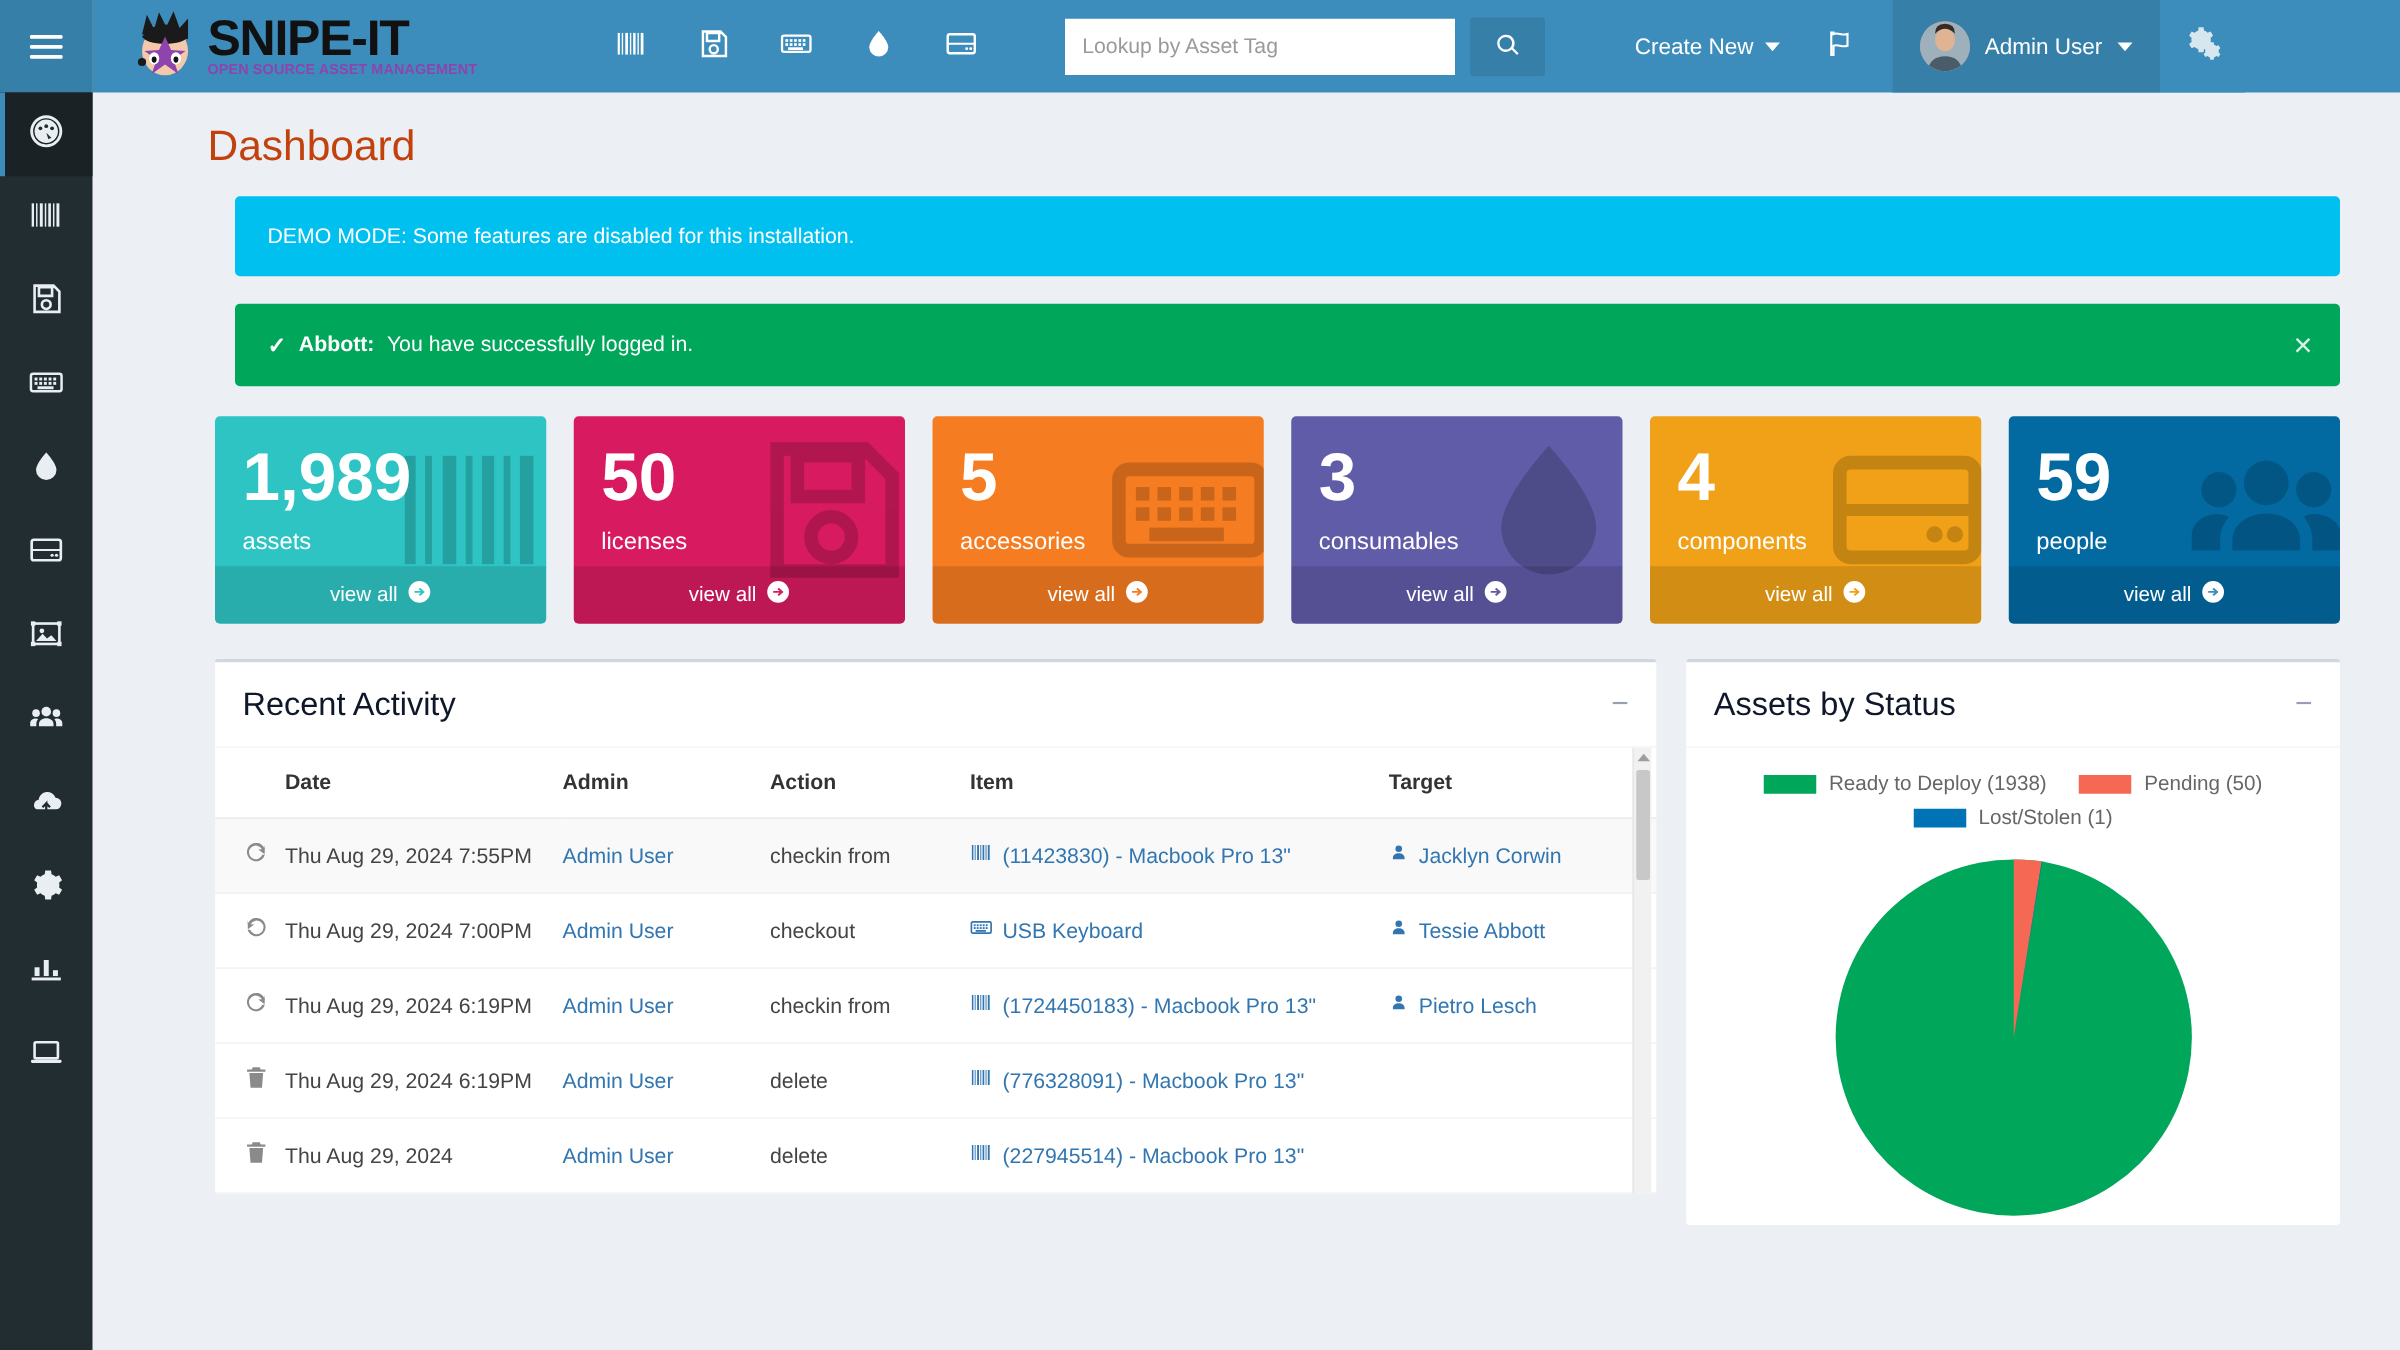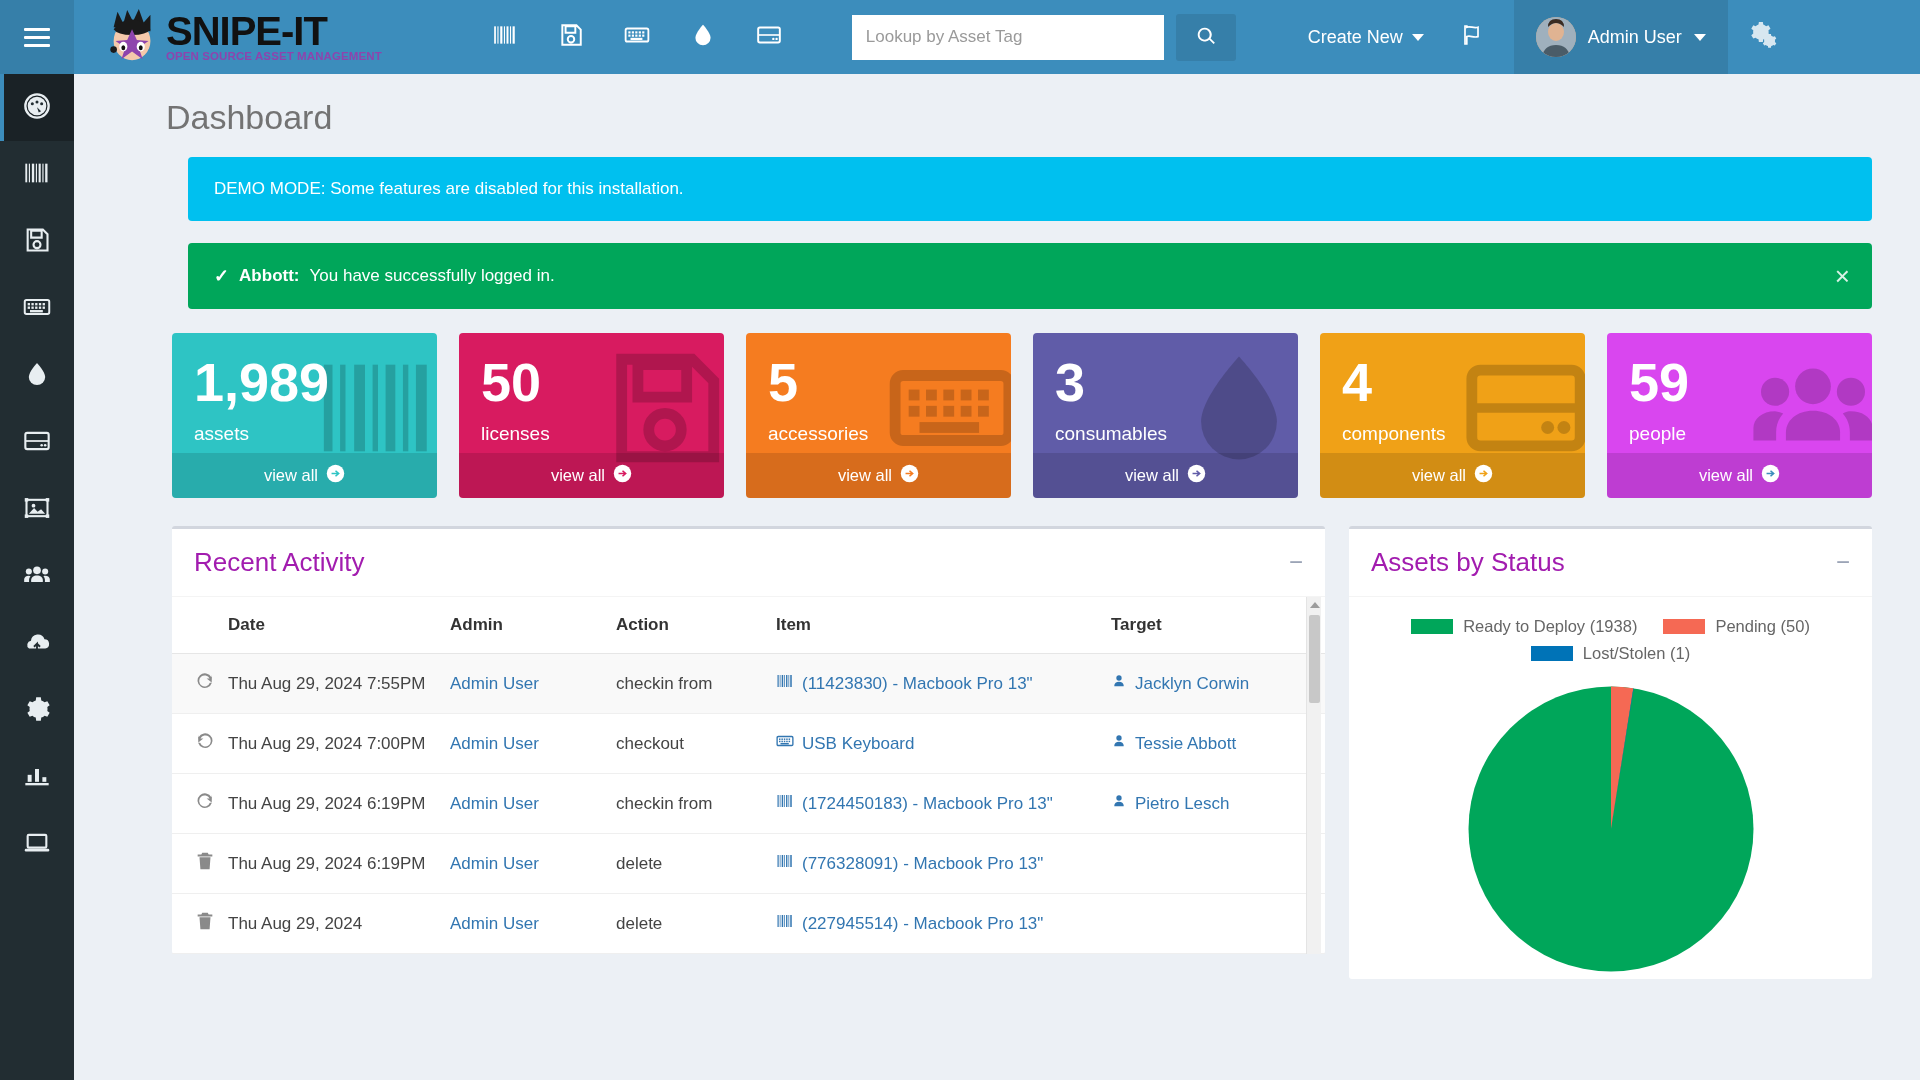--- a/index.html
+++ b/index.html
@@ -87,21 +87,21 @@
     overflow: hidden; position: relative; flex: 0 0 40px;
   }
   .avatar .face { position: absolute; width: 100%; height: 100%; }
   .user-name { color: #fff; font-size: 18px; }
 
   .gear-menu { height: 74px; width: 68px; background: #3c8dbc; display: flex; align-items: center; justify-content: center; cursor: pointer; }
   .gear-menu svg { width: 30px; height: 30px; fill: #d7e7f0; }
 
   
   .content { flex: 1; padding: 0 0 0 0; overflow: hidden; position: relative; }
-  .page-title { font-size: 34px; color: #737373; font-weight: normal; padding: 24px 0 20px 92px; }
+  .page-title { font-size: 34px; color: #c2410c; font-weight: normal; padding: 24px 0 20px 92px; }
 
   .alert {
     margin: 0 48px 0 114px; border-radius: 4px; padding: 22px 26px;
     font-size: 17px; color: #fff; position: relative;
   }
   .alert-info { background: #00c0ef; }
   .alert-success { background: #00a65a; margin-top: 22px; display: flex; align-items: center; gap: 10px; }
   .alert-success b { font-weight: bold; }
   .alert-close {
     position: absolute; right: 22px; top: 50%; transform: translateY(-50%);
@@ -131,21 +131,21 @@
 
   
   .panels { display: flex; gap: 24px; padding: 26px 48px 0 98px; align-items: flex-start; }
   .panel { background: #fff; border-top: 3px solid #d2d6de; border-radius: 3px; }
   .panel-activity { flex: 0 0 1153px; }
   .panel-status { flex: 1; }
   .panel-head {
     display: flex; align-items: center; justify-content: space-between;
     padding: 18px 22px 18px 22px; border-bottom: 1px solid #f4f4f4;
   }
-  .panel-title { font-size: 26px; color: #a21caf; font-weight: normal; }
+  .panel-title { font-size: 26px; color: #0f172a; font-weight: normal; }
   .collapse-btn { color: #97a0b3; font-size: 24px; cursor: pointer; line-height: .6; }
 
   table { width: 100%; border-collapse: collapse; }
   thead th {
     text-align: left; font-size: 17px; color: #333; font-weight: bold;
     padding: 18px 10px 18px 0; border-bottom: 1px solid #e6e6e6;
   }
   tbody td {
     font-size: 17px; color: #444; padding: 16px 10px 16px 0;
     border-bottom: 1px solid #efefef; vertical-align: middle;
@@ -568,21 +568,21 @@
           </div>
           <div class="stat-foot">
             <span>view all</span>
             <span><svg viewBox="0 0 24 24">
                   <circle cx="12" cy="12" r="11" fill="#fff"></circle>
                   <path d="M7 12h8m-3-3.5L16 12l-4 3.5" fill="none" stroke="#f0a117" stroke-width="2"></path>
                 </svg></span>
           </div>
         </div>
 
-        <div class="stat" style="background:#d946ef">
+        <div class="stat" style="background:#0369a1">
           <div class="stat-bg">
             <svg viewBox="0 0 24 24">
                 <circle cx="12" cy="8" r="3.3"></circle>
                 <circle cx="5" cy="9" r="2.6"></circle>
                 <circle cx="19" cy="9" r="2.6"></circle>
                 <path d="M12 12.5c-3 0-5 1.8-5 4v1.5h10V16.5c0-2.2-2-4-5-4z"></path>
                 <path d="M5 12.6c-2.4 0-4 1.4-4 3.1V18h4.2v-1.6c0-1.3.5-2.5 1.3-3.4A5.5 5.5 0 005 12.6z"></path>
                 <path d="M19 12.6c2.4 0 4 1.4 4 3.1V18h-4.2v-1.6c0-1.3-.5-2.5-1.3-3.4.5-.3 1-.4 1.5-.4z"></path>
               </svg>
           </div>

